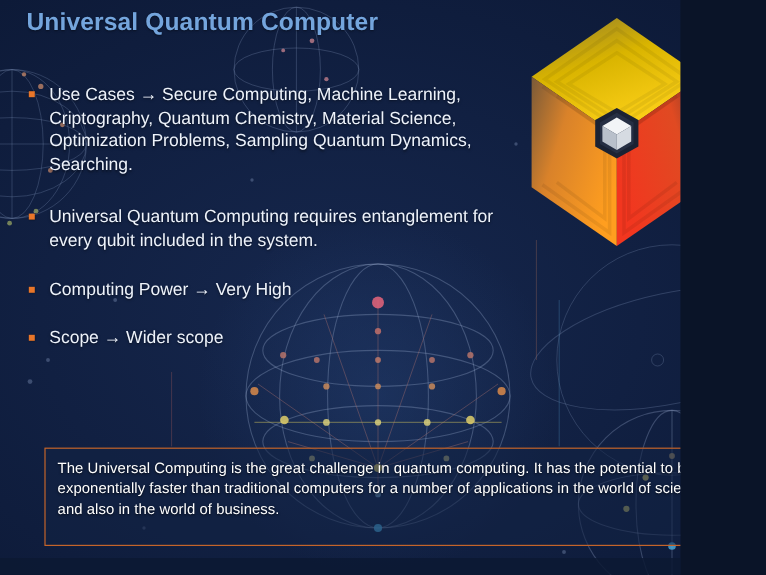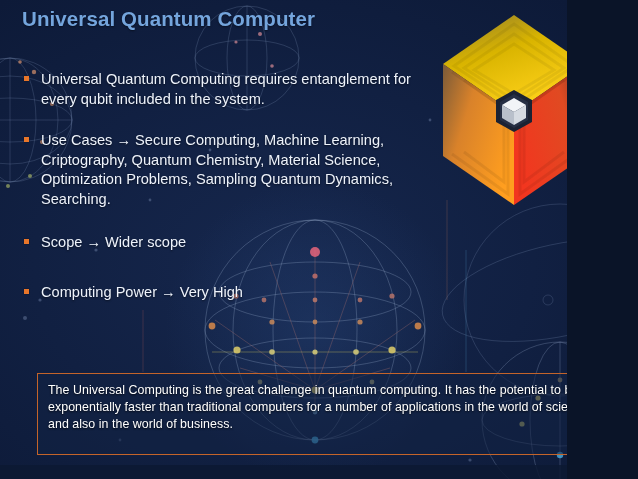--- a/index.html
+++ b/index.html
@@ -241,38 +241,38 @@
         <circle cx="120" cy="440" r="1.4"></circle>
       <circle cx="470" cy="460" r="1.6"></circle>
         <circle cx="210" cy="150" r="1.4"></circle>
     </g>
   </svg>
 
   <div id="title">Universal Quantum Computer</div>
 
   <div id="bullets">
 
+    <div class="bullet b2">
+      <span class="bullet-marker"></span>
+      <span class="bullet-text">Use Cases → Secure Computing, Machine Learning, Criptography, Quantum Chemistry, Material Science, Optimization Problems, Sampling Quantum Dynamics, Searching.</span>
+    </div>
+
     <div class="bullet b1">
       <span class="bullet-marker"></span>
       <span class="bullet-text">Universal Quantum Computing requires entanglement for every qubit included in the system.</span>
     </div>
 
-    <div class="bullet b2">
+    <div class="bullet b4">
       <span class="bullet-marker"></span>
-      <span class="bullet-text">Use Cases → Secure Computing, Machine Learning, Criptography, Quantum Chemistry, Material Science, Optimization Problems, Sampling Quantum Dynamics, Searching.</span>
+      <span class="bullet-text">Computing Power → Very High</span>
     </div>
 
     <div class="bullet b3">
       <span class="bullet-marker"></span>
       <span class="bullet-text">Scope → Wider scope</span>
-    </div>
-
-    <div class="bullet b4">
-      <span class="bullet-marker"></span>
-      <span class="bullet-text">Computing Power → Very High</span>
     </div>
 
   </div>
 
   <svg id="cube" viewBox="0 0 148 196" xmlns="http://www.w3.org/2000/svg">
     <defs>
       <linearGradient id="topG" x1="0%" y1="0%" x2="50%" y2="100%">
         <stop offset="0%" stop-color="#8c7a30"></stop>
         <stop offset="45%" stop-color="#d9b400"></stop>
         <stop offset="100%" stop-color="#ffd21a"></stop>

